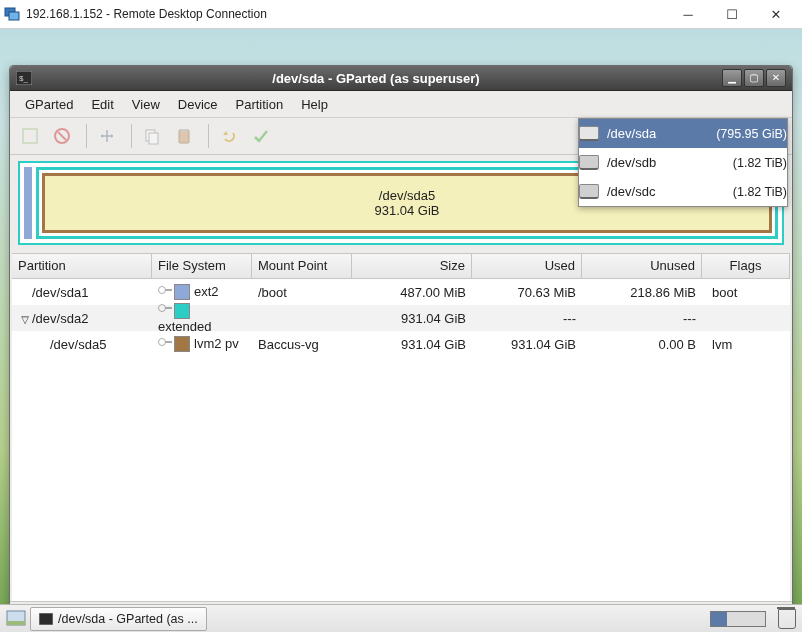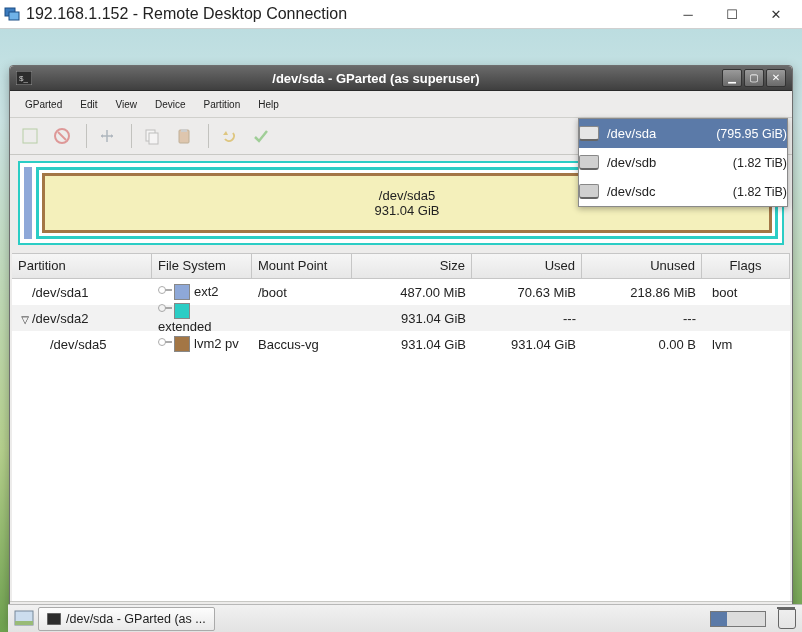--- a/index.html
+++ b/index.html
@@ -1,35 +1,35 @@
 <!DOCTYPE html>
 <html><head>
 <meta charset="utf-8">
 <style>
 html,body{margin:0;padding:0;font-family:"Segoe UI",Tahoma,sans-serif;font-size:13px;color:#222;background:#fff;width:802px;height:632px;overflow:hidden}
 .rdp-titlebar{height:28px;display:flex;align-items:center;padding:0 4px;border-bottom:1px solid #d0d0d0;background:#fff}
 .rdp-icon{width:16px;height:16px;margin-right:6px}
-.rdp-title{flex:1;font-size:16px}
+.rdp-title{flex:1;font-size:12px}
 .rdp-ctrls{display:flex;gap:0}
 .rdp-ctrls div{width:44px;height:28px;display:flex;align-items:center;justify-content:center;color:#333;font-family:Arial}
 .desktop{position:relative;height:604px;background:linear-gradient(180deg,#bcdde0 0%,#cde6e6 15%,#b7d28e 70%,#6fa34f 100%)}
 .mate-panel-top{height:28px;background:linear-gradient(#fafafa,#ececec);border-bottom:1px solid #b8b8b8;display:flex;align-items:center;padding:0 6px;font-size:13px}
 .mate-menu{padding:0 10px}
 .mate-logo{width:18px;height:18px;border-radius:50%;border:2px solid #6c8a00;margin-right:6px;position:relative}
 .mate-logo:before{content:"";position:absolute;left:3px;top:3px;width:8px;height:8px;border:2px solid #6c8a00;border-left:0;border-bottom:0;border-radius:0 8px 0 0}
 .panel-spacer{flex:1}
 .clock{border-left:1px solid #b8b8b8;padding:0 8px;height:100%;display:flex;align-items:center;font-size:13px}
 .panel-vsep{width:6px;height:100%;border-left:1px solid #ccc}
 
 .gparted-win{position:absolute;left:9px;top:36px;width:782px;border:1px solid #6e6e6e;background:#edeceb;box-shadow:0 4px 12px rgba(0,0,0,.3);border-radius:4px 4px 0 0}
 .gp-titlebar{height:24px;background:linear-gradient(#6a6a6a,#3f3f3f);color:#fff;display:flex;align-items:center;padding:0 6px;border-radius:4px 4px 0 0;border-bottom:1px solid #2a2a2a}
 .gp-title{flex:1;text-align:center;font-weight:bold;font-size:13px}
 .gp-winbtn{width:18px;height:16px;margin-left:2px;background:linear-gradient(#9a9a9a,#6a6a6a);border:1px solid #333;border-radius:2px;display:flex;align-items:center;justify-content:center;color:#fff;font-size:10px;line-height:1}
 .gp-menubar{height:26px;background:#edeceb;display:flex;align-items:center;padding:0 6px;border-bottom:1px solid #d0d0cc}
-.gp-menubar span{padding:3px 9px;font-size:10px}
+.gp-menubar span{padding:3px 9px;font-size:13px}
 .gp-toolbar{height:36px;background:#edeceb;display:flex;align-items:center;padding:0 6px;border-bottom:1px solid #c8c8c4;position:relative}
 .tbtn{width:28px;height:28px;margin-right:4px;display:flex;align-items:center;justify-content:center;opacity:.45}
 .tsep{width:1px;height:24px;background:#c2c2be;margin:0 6px}
 
 .dev-dropdown{position:absolute;right:4px;top:0;width:208px;background:#fff;border:1px solid #8a8a8a;box-shadow:0 2px 6px rgba(0,0,0,.3);z-index:5}
 .dev-item{height:29px;display:flex;align-items:center;padding:0 0;font-size:13px}
 .dev-item.sel{background:#5b7aa8;color:#fff}
 .dev-hd{width:18px;height:12px;background:#d0d0d0;border:1px solid #888;border-bottom:2px solid #666;border-radius:2px 2px 3px 3px;margin-right:8px;position:relative}
 .dev-item.sel .dev-hd{background:#e6e6e6}
 .dev-name{flex:1}
@@ -50,21 +50,21 @@
 .fs-sw{display:inline-block;width:14px;height:14px;border:1px solid #888;vertical-align:middle;margin-right:4px}
 .key-ic{display:inline-block;width:14px;height:12px;margin-right:2px;position:relative;opacity:.7}
 .key-ic:before{content:"";position:absolute;left:0;top:2px;width:6px;height:6px;border:1.5px solid #888;border-radius:50%}
 .key-ic:after{content:"";position:absolute;left:7px;top:5px;width:7px;height:2px;background:#888}
 .expander{display:inline-block;width:10px;text-align:center;margin-right:2px;font-size:10px}
 
 .body-fill{background:#fff;height:244px;margin:0 2px}
 .statusbar{height:22px;background:#edeceb;border-top:1px solid #c8c8c4;display:flex;align-items:center;padding:0 4px;font-size:13px}
 .resize-grip{margin-left:auto;width:16px;height:16px;background:repeating-linear-gradient(135deg,#aaa 0 1px,transparent 1px 3px)}
 
-.mate-panel-bottom{position:absolute;left:8px;right:0;bottom:0;height:28px;background:linear-gradient(#f1f1f1,#e2e2e2);border-top:1px solid #b8b8b8;display:flex;align-items:center;padding:0 6px}
+.mate-panel-bottom{position:absolute;left:0;right:0;bottom:0;height:28px;background:linear-gradient(#f1f1f1,#e2e2e2);border-top:1px solid #b8b8b8;display:flex;align-items:center;padding:0 6px}
 .task-btn{height:22px;border:1px solid #aaa;background:linear-gradient(#fdfdfd,#e9e9e9);border-radius:2px;display:flex;align-items:center;padding:0 8px;font-size:12.5px;margin-left:4px;max-width:200px}
 .tray{margin-left:auto;display:flex;align-items:center;gap:6px}
 .tray-box{width:54px;height:14px;border:1px solid #777;background:linear-gradient(90deg,#5b7aa8 30%,#dcdcdc 30%)}
 .trash{width:16px;height:18px;border:1.5px solid #666;border-radius:0 0 3px 3px;position:relative;margin-left:6px}
 .trash:before{content:"";position:absolute;left:-2px;top:-3px;width:18px;height:2px;background:#666}
 
 svg{display:block}
 </style>
 </head>
 <body>

